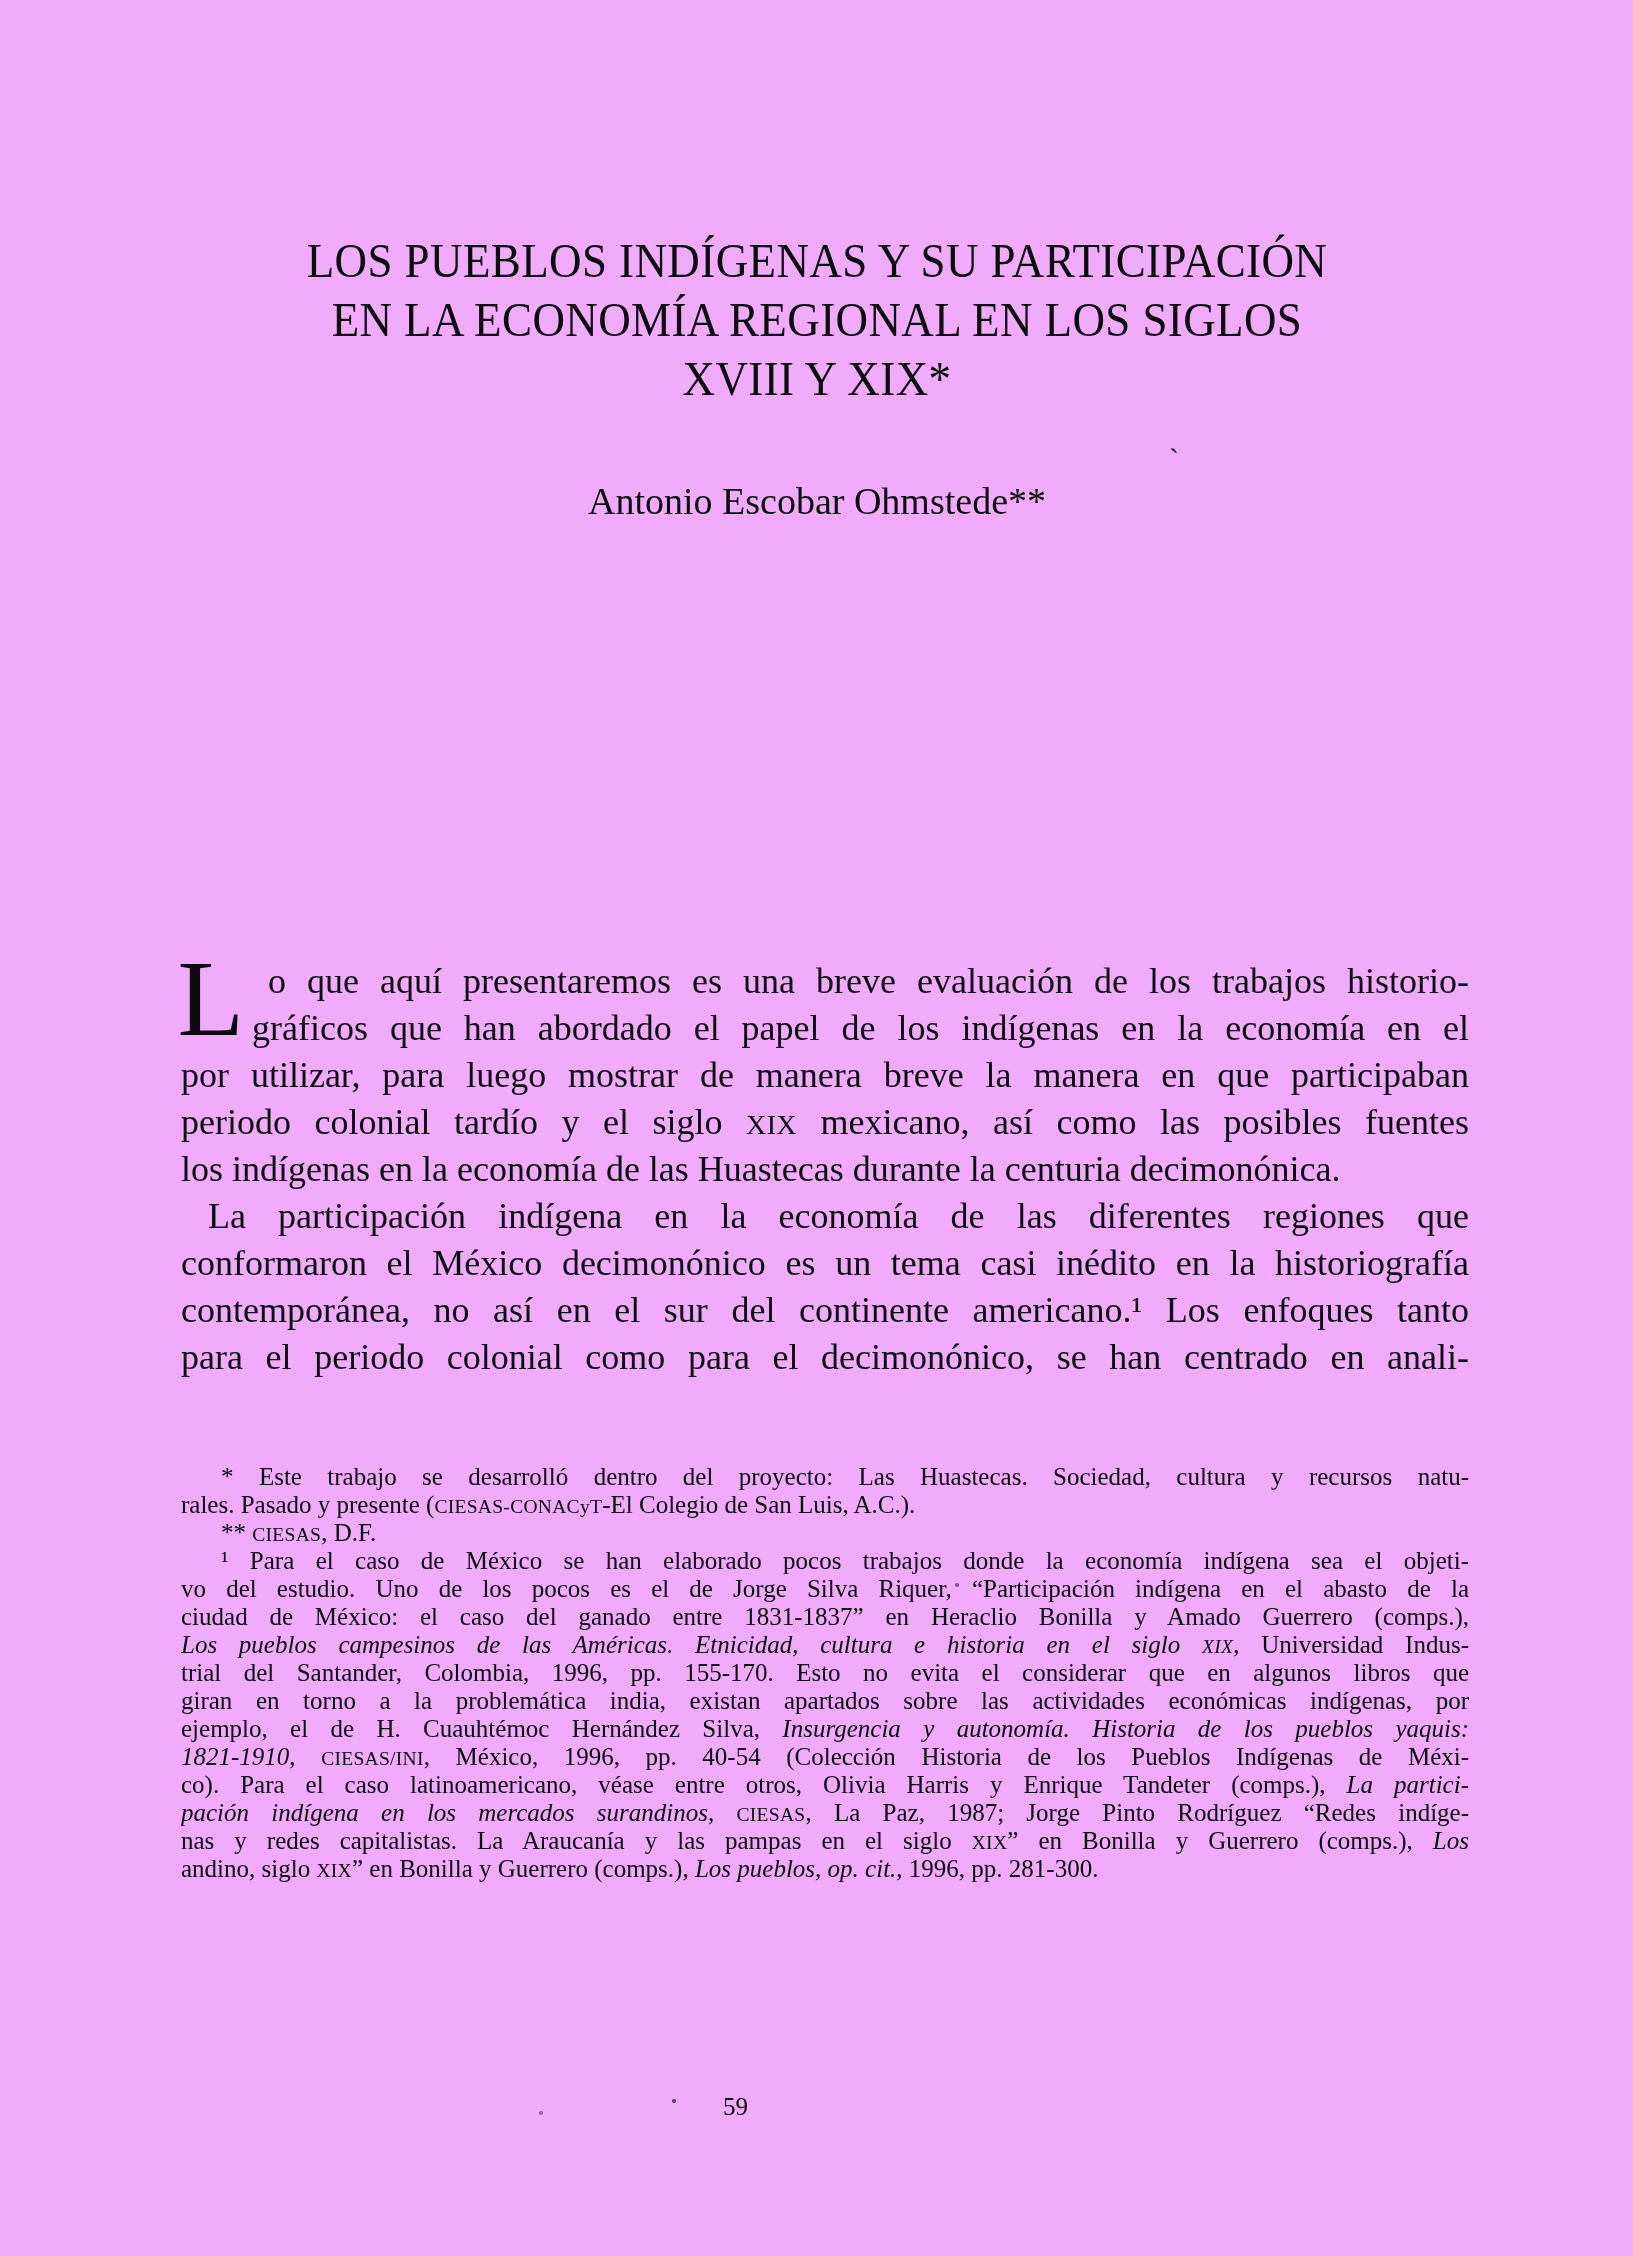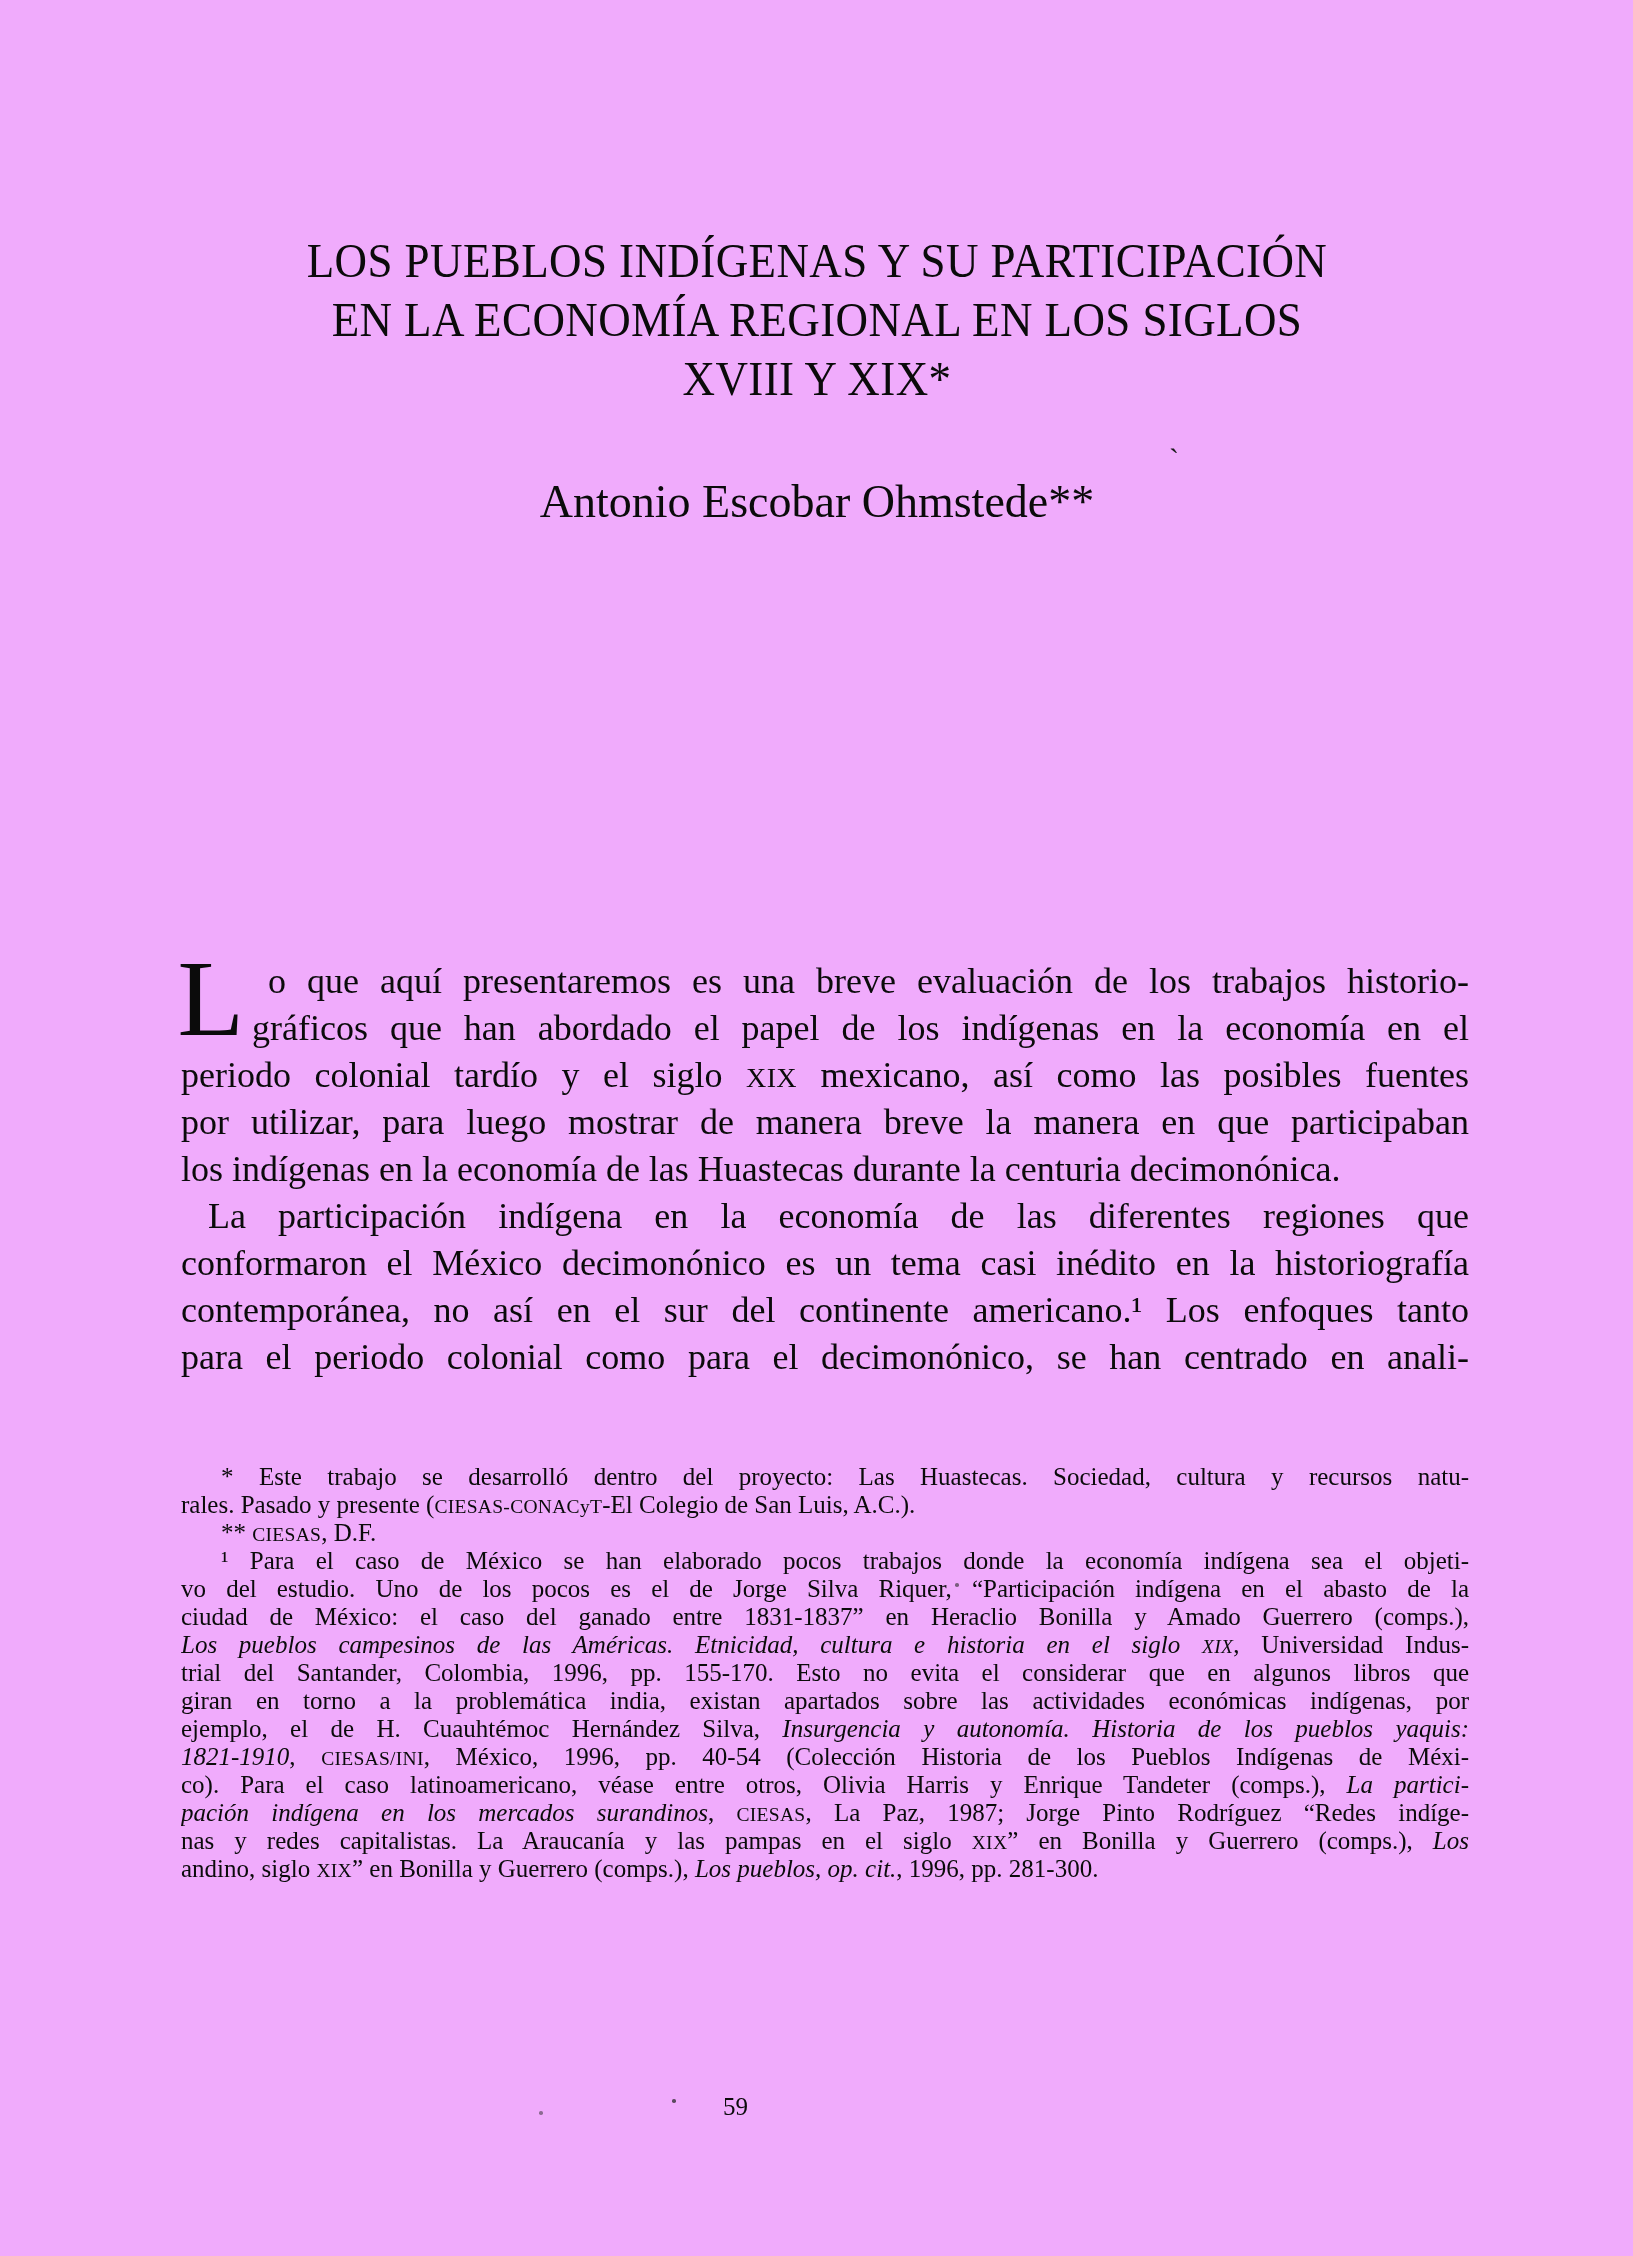--- a/index.html
+++ b/index.html
@@ -17,21 +17,21 @@
     position:absolute;top:231px;left:172px;width:1290px;
     text-align:center;
     font-size:45px;line-height:56px;
     letter-spacing:0.4px;
     transform:scaleY(1.06);
     transform-origin:top center;
   }
   .author-line{
     position:absolute;top:480px;left:172px;width:1290px;
     text-align:center;
-    font-size:46px;line-height:43px;
+    font-size:38px;line-height:43px;
   }
   
   .body-block{
     position:absolute;top:958px;left:181px;width:1288px;
     font-size:36px;line-height:47px;
   }
   .bline{height:47px;overflow:hidden;}
   .jl{text-align:justify;text-align-last:justify;}
   .nl{white-space:nowrap;}
   .pad1{padding-left:87px;}
@@ -79,22 +79,22 @@
 
   <div class="author-line">Antonio Escobar Ohmstede**</div>
 
   <span class="tick" style="left:1169px;top:444px;">`</span>
 
   <div class="body-block">
     <span class="drop-cap">L</span>
     <div>
       <div class="bline jl pad1"><span>o que aquí presentaremos es una breve evaluación de los trabajos historio-</span></div>
       <div class="bline jl pad2"><span>gráficos que han abordado el papel de los indígenas en la economía en el</span></div>
+      <div class="bline jl"><span>por utilizar, para luego mostrar de manera breve la manera en que participaban</span></div>
       <div class="bline jl"><span>periodo colonial tardío y el siglo </span><span class="sc">XIX</span><span> mexicano, así como las posibles fuentes</span></div>
-      <div class="bline jl"><span>por utilizar, para luego mostrar de manera breve la manera en que participaban</span></div>
       <div class="bline nl"><span>los indígenas en la economía de las Huastecas durante la centuria decimonónica.</span></div>
     </div>
     <div>
       <div class="bline jl ind30"><span>La participación indígena en la economía de las diferentes regiones que</span></div>
       <div class="bline jl"><span>conformaron el México decimonónico es un tema casi inédito en la historiografía</span></div>
       <div class="bline jl"><span>contemporánea, no así en el sur del continente americano.¹ Los enfoques tanto</span></div>
       <div class="bline jl"><span>para el periodo colonial como para el decimonónico, se han centrado en anali-</span></div>
     </div>
   </div>
 

